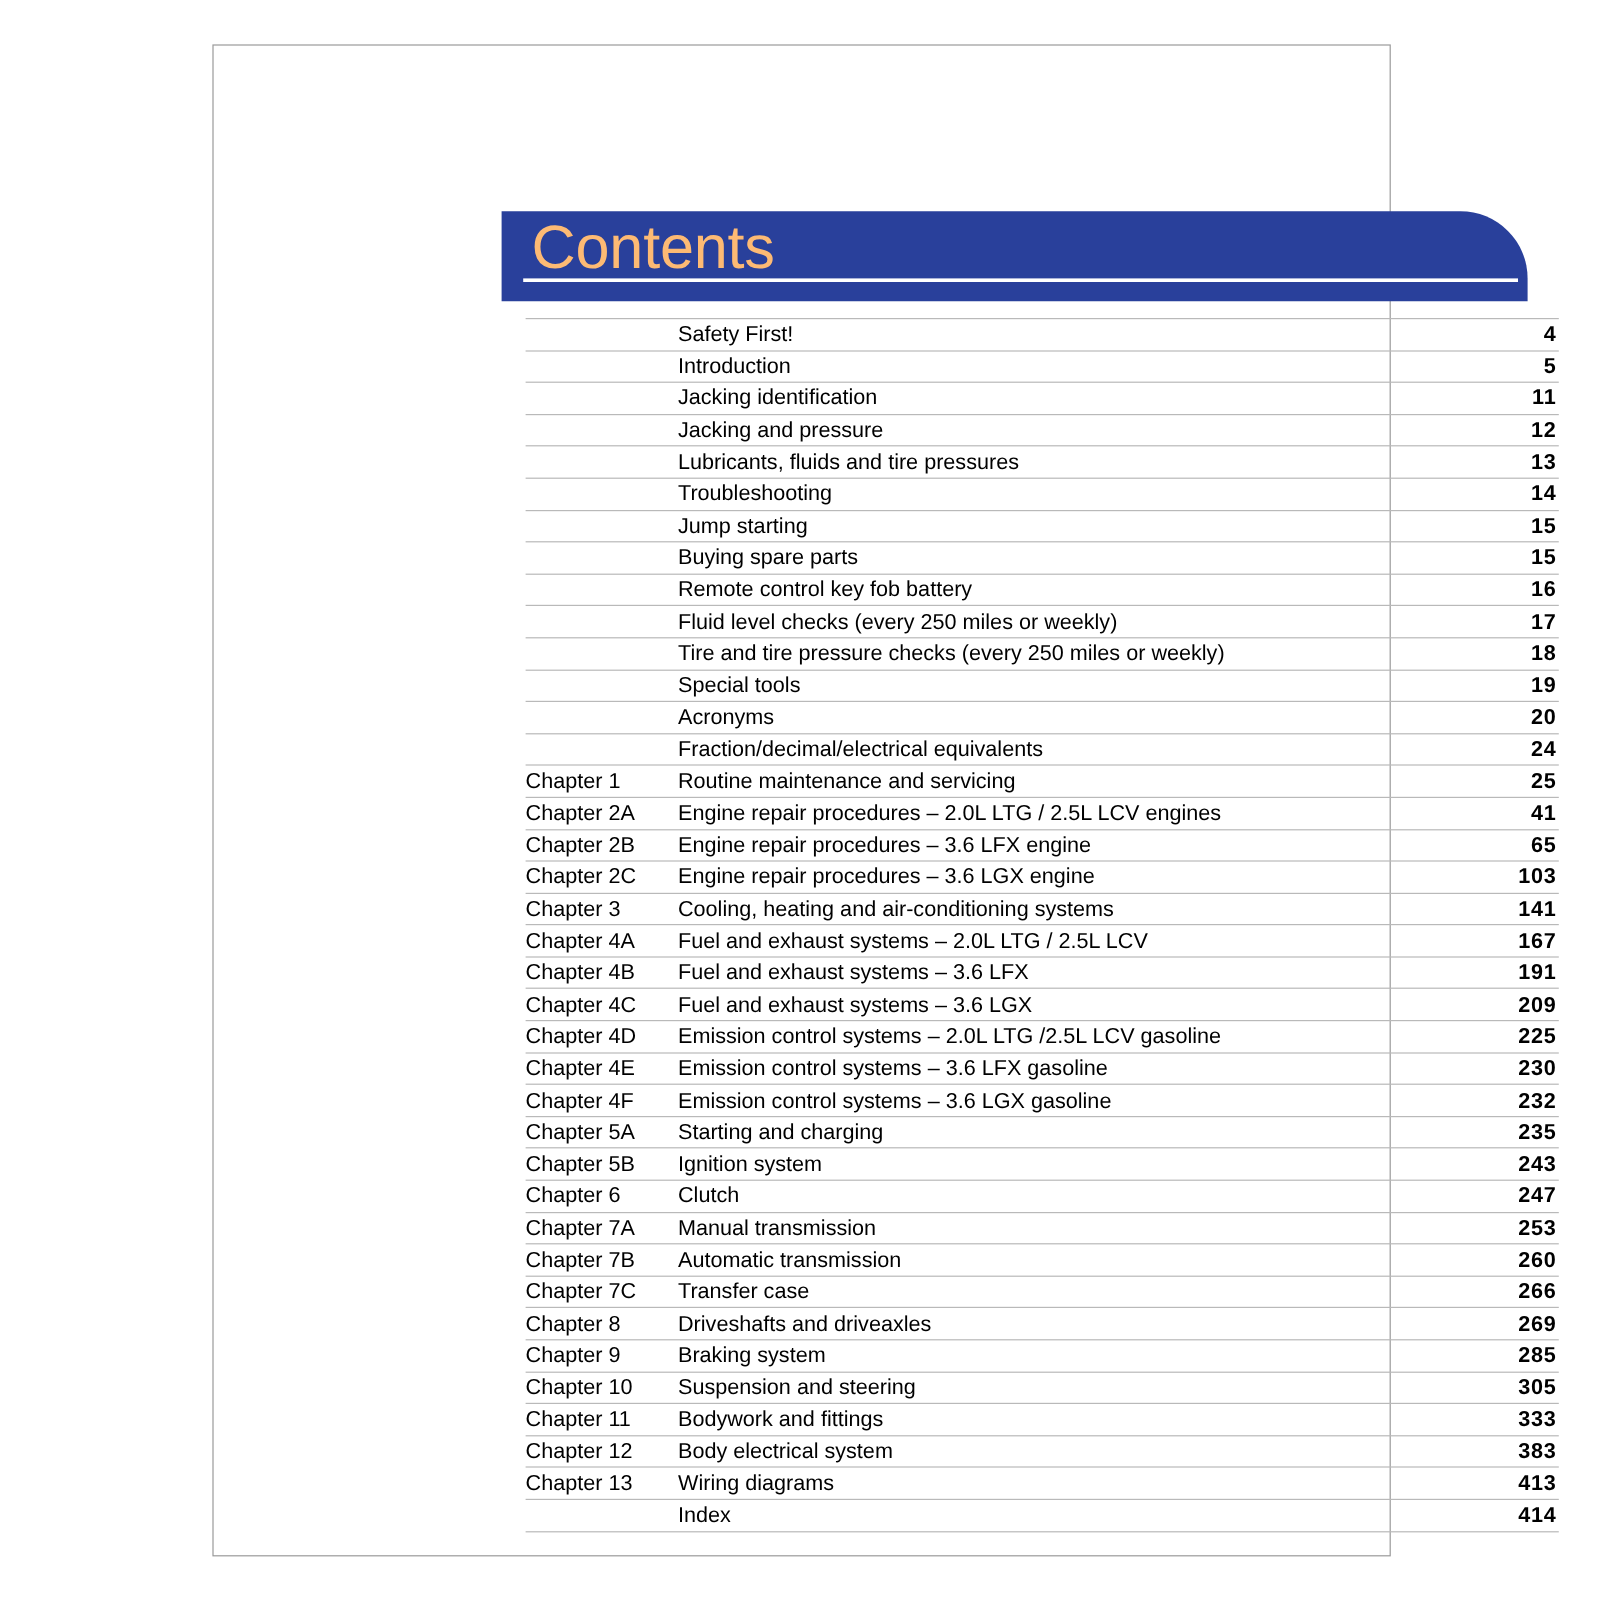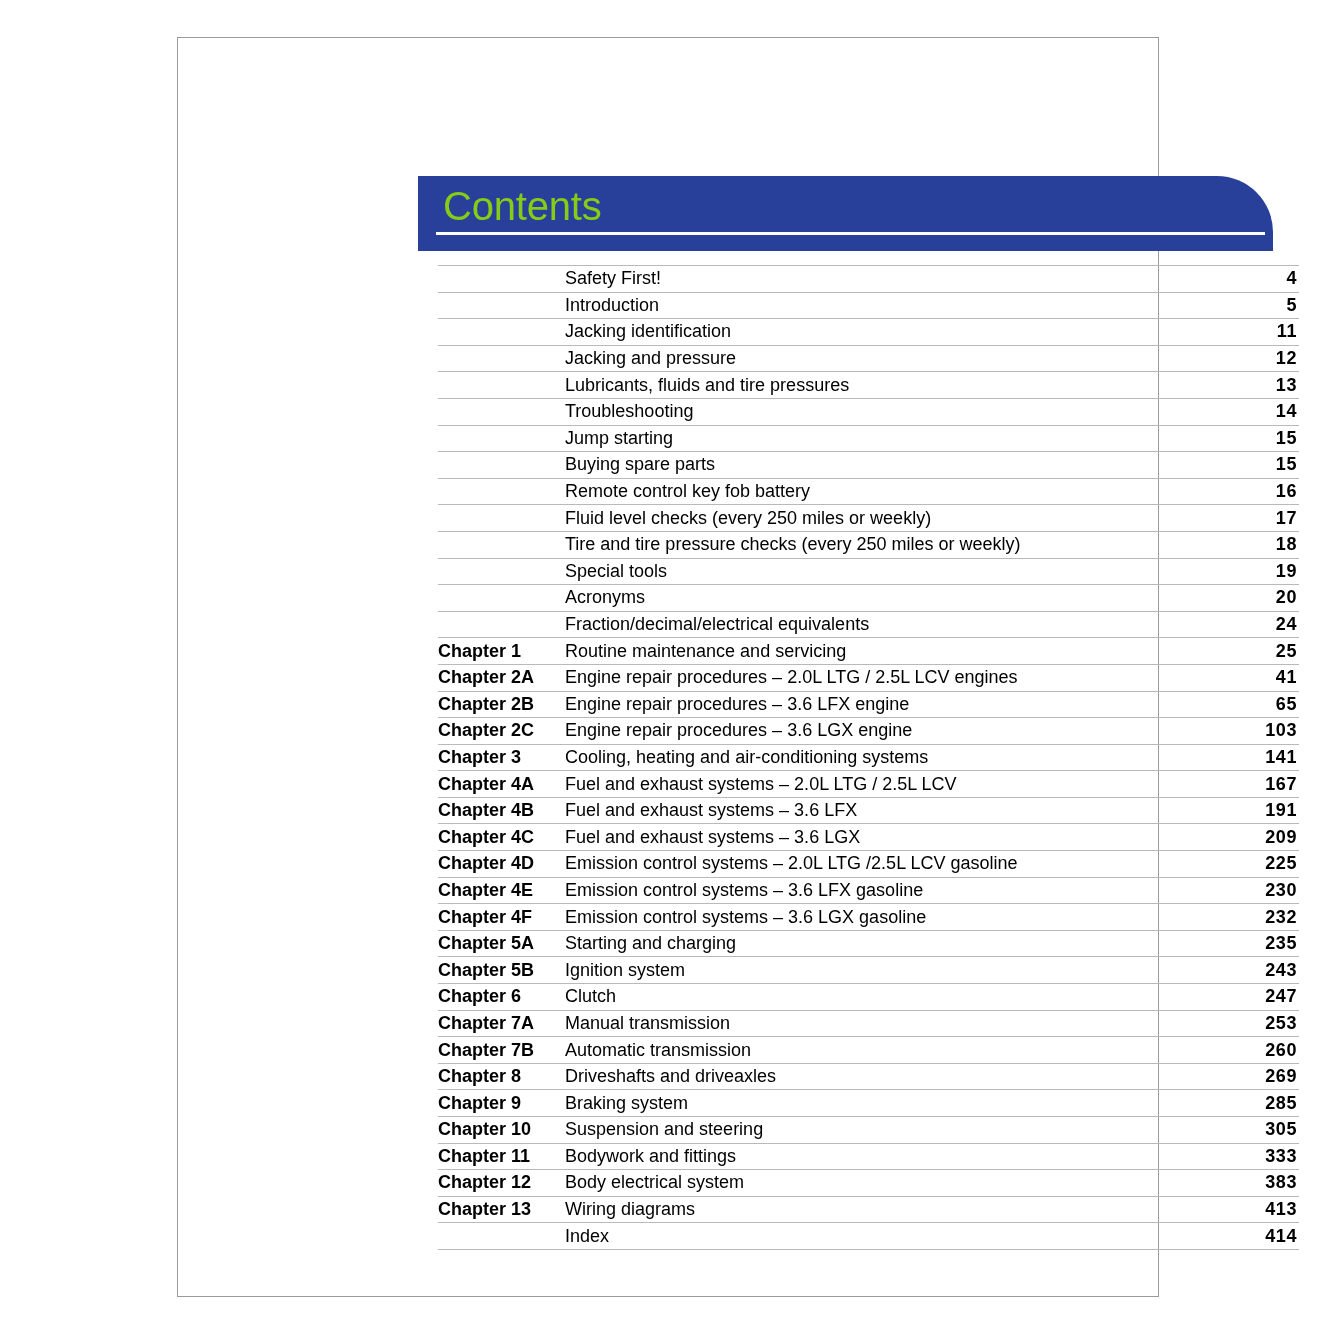--- a/index.html
+++ b/index.html
@@ -38,22 +38,22 @@
     width: 855px;
     height: 75px;
     background: #29409B;
     border-top-right-radius: 56px;
     box-sizing: border-box;
   }
   .toc-title {
     position: absolute;
     left: 25px;
     top: 7px;
-    color: #84cc16;
-    font-size: 40px;
+    color: #fdba74;
+    font-size: 51px;
     font-weight: 400;
     letter-spacing: -0.2px;
     line-height: 46px;
     white-space: nowrap;
   }
   .toc-title-rule {
     position: absolute;
     left: 18px;
     top: 56px;
     width: 829px;
@@ -78,21 +78,20 @@
     color: #000000;
     white-space: nowrap;
     overflow: hidden;
   }
   .toc-table tr:first-child td {
     border-top: 1px solid #b9b9b9;
   }
   .col-chapter {
     width: 123px;
     padding-right: 4px !important;
-    font-weight: bold;
   }
   .col-title {
     width: 640px;
   }
   .col-page {
     width: 92px;
     text-align: right;
     font-weight: bold;
     color: #808080;
     padding-right: 2px !important;
@@ -256,20 +255,25 @@
             <td class="col-chapter">Chapter 7A</td>
             <td class="col-title">Manual transmission</td>
             <td class="col-page">253</td>
           </tr>
           <tr>
             <td class="col-chapter">Chapter 7B</td>
             <td class="col-title">Automatic transmission</td>
             <td class="col-page">260</td>
           </tr>
           <tr>
+            <td class="col-chapter">Chapter 7C</td>
+            <td class="col-title">Transfer case</td>
+            <td class="col-page">266</td>
+          </tr>
+          <tr>
             <td class="col-chapter">Chapter 8</td>
             <td class="col-title">Driveshafts and driveaxles</td>
             <td class="col-page">269</td>
           </tr>
           <tr>
             <td class="col-chapter">Chapter 9</td>
             <td class="col-title">Braking system</td>
             <td class="col-page">285</td>
           </tr>
           <tr>

